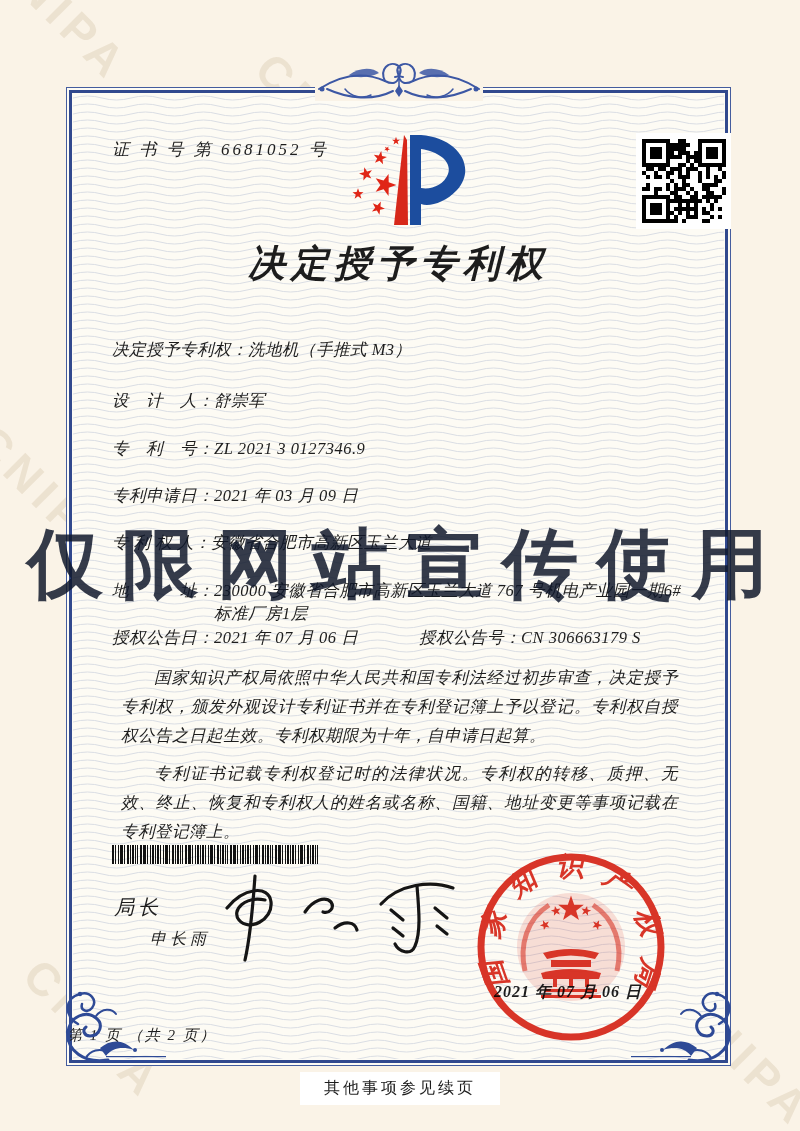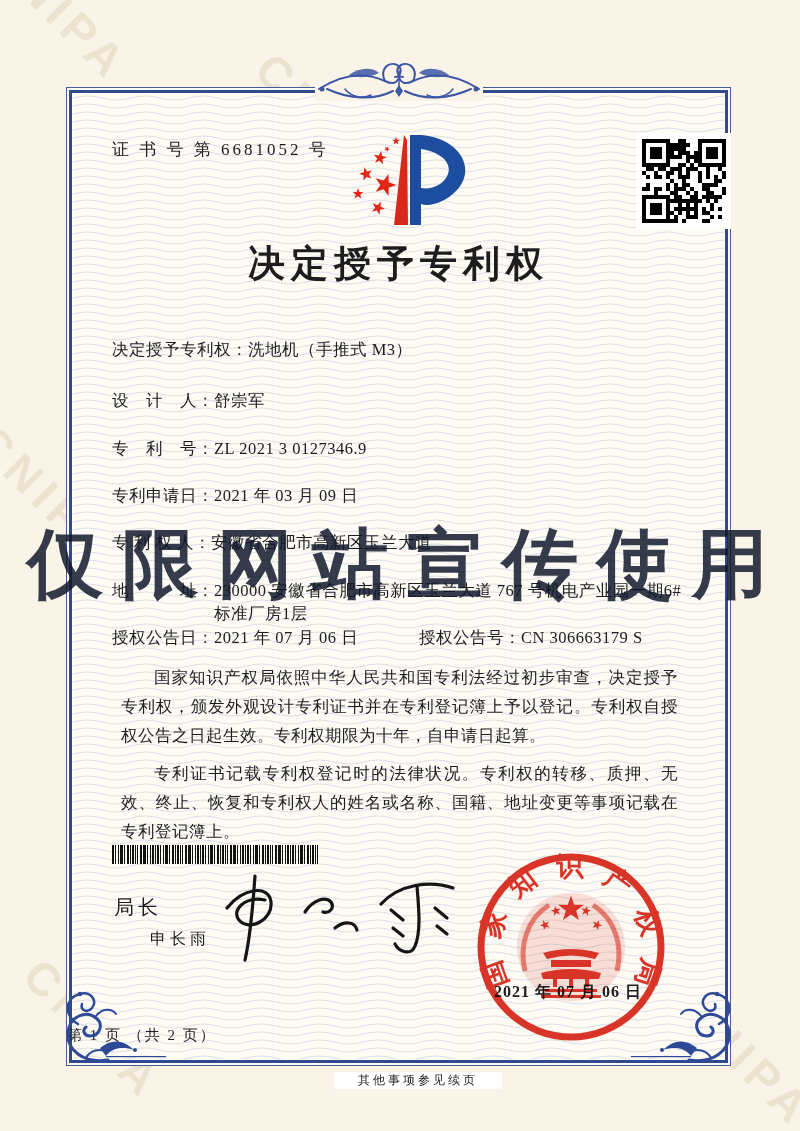--- a/index.html
+++ b/index.html
@@ -10,21 +10,21 @@
   }
   
   .cnipa{
     position:absolute;font-family:"Liberation Sans","DejaVu Sans",sans-serif;
     font-weight:700;font-size:46px;letter-spacing:7px;color:#a98d5f;opacity:.16;
     transform:rotate(45deg);white-space:nowrap;z-index:0;pointer-events:none;
   }
   
   .frame{
     position:absolute;left:66px;top:87px;width:663px;height:977px;
-    background:#fdfbf4;border:1px solid #445c9e;z-index:1;
+    background:#fdfbf4;border:1px solid #445c9e;z-index:1;font-style:italic;
   }
   .frame-inner{position:absolute;inset:2px;border:3px solid #31498e;}
   .waves{position:absolute;inset:6px;opacity:.5;}
   .content{position:absolute;inset:0;z-index:2;}
 
   .cert-no{position:absolute;left:45px;top:50px;font-size:17px;letter-spacing:3px;}
   .logo{position:absolute;left:50%;top:40px;margin-left:-66px;}
   .qr-box{position:absolute;left:569px;top:45px;width:95px;height:96px;background:#fff;
     display:flex;align-items:center;justify-content:center;}
   .title{position:absolute;left:0;top:151px;width:100%;text-align:center;
@@ -63,21 +63,21 @@
   .corner.right{right:-11px;top:898px;transform:scaleX(-1);}
 
   
   .banner{
     position:absolute;left:27px;top:514px;font-size:76px;font-weight:700;
     letter-spacing:19px;color:#0f172a;opacity:.84;white-space:nowrap;z-index:9;
     font-family:"Liberation Sans","DejaVu Sans",sans-serif;pointer-events:none;
   }
   .note{
     position:absolute;left:50%;top:1072px;transform:translateX(-50%);
-    background:#ffffff;padding:0 24px;font-size:12px;letter-spacing:3px;z-index:4;margin-left:18px;
+    background:#ffffff;padding:6px 24px;font-size:16px;letter-spacing:3px;z-index:4;
   }
 </style>
 </head>
 <body>
 
 <div class="page">
 
   <span class="cnipa" style="left:-28px;top:-16px">CNIPA</span>
   <span class="cnipa" style="left:238px;top:96px">CNIPA</span>
   <span class="cnipa" style="left:512px;top:322px">CNIPA</span>

